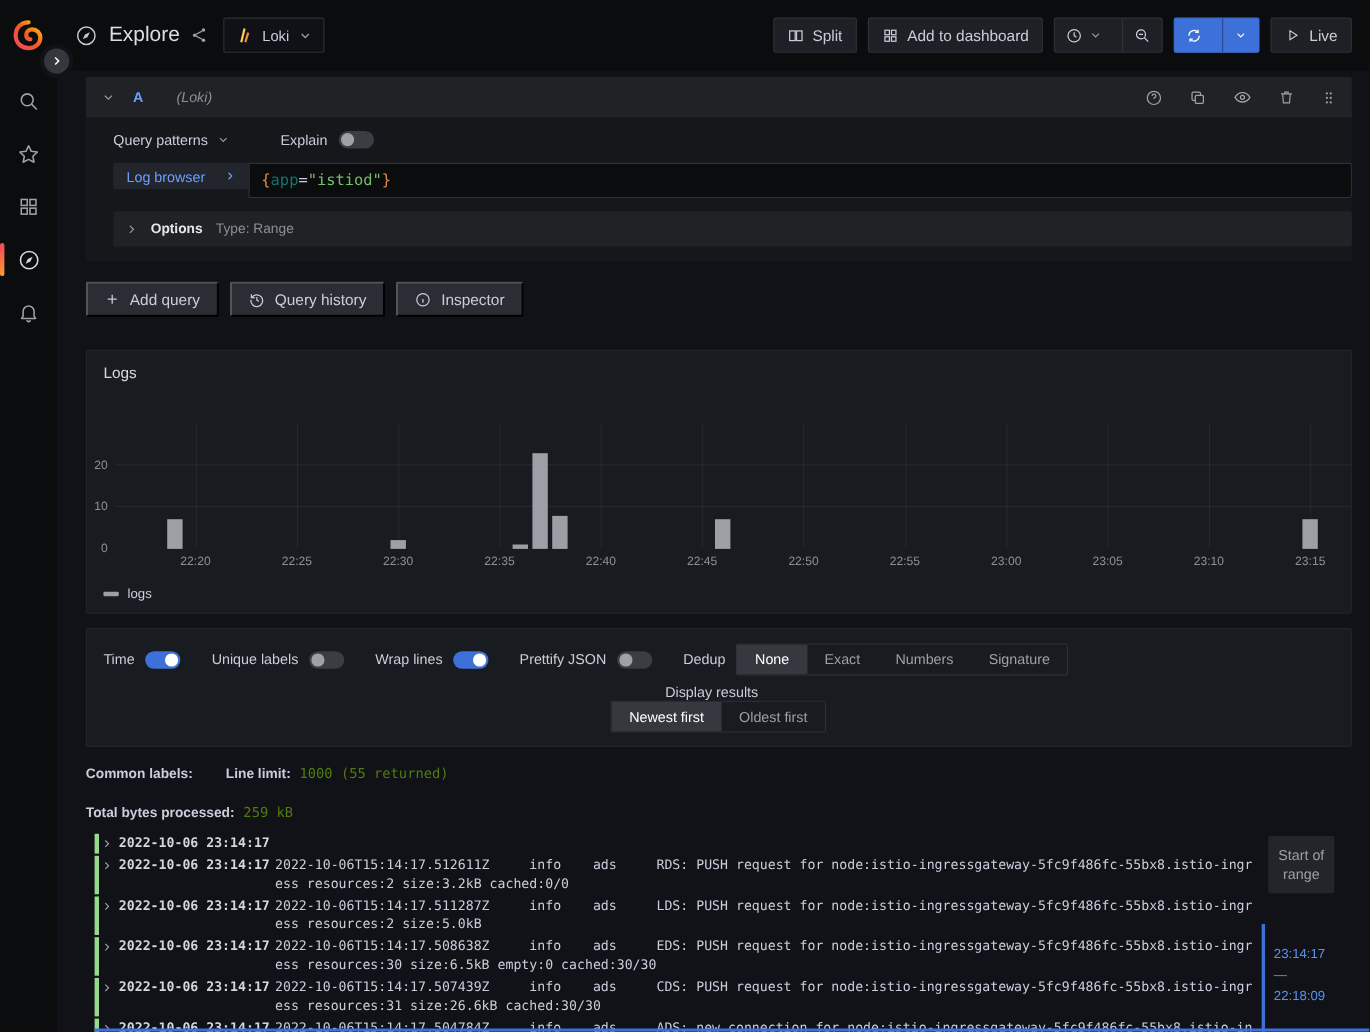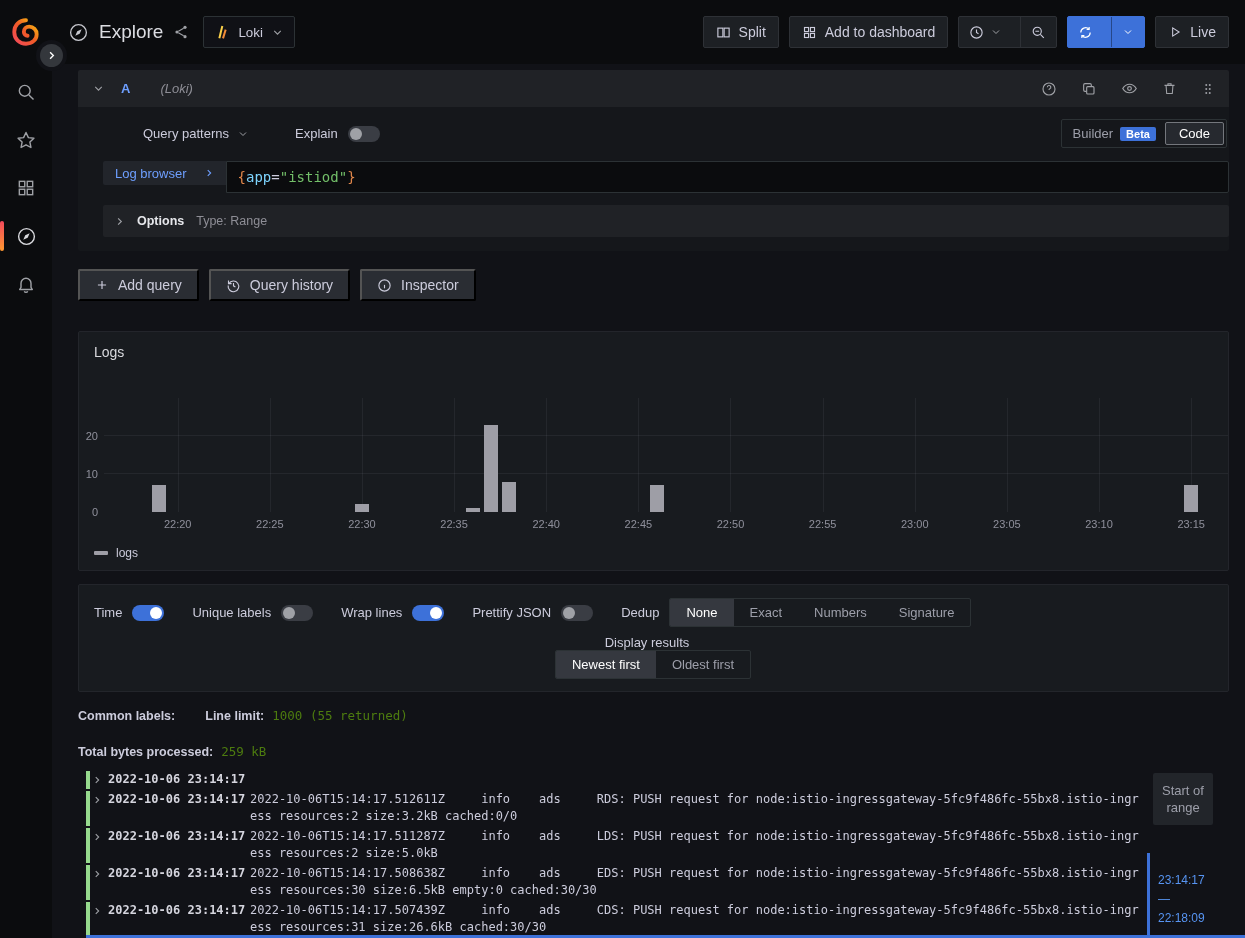--- a/index.html
+++ b/index.html
@@ -46,33 +46,33 @@
   
   .q-header { height:37px; background:#202226; border-radius:2px 2px 0 0; display:flex; align-items:center;
     padding:0 14px; gap:16px; }
   .q-caret { color:#9fa1a6; }
   .q-ref { color:#6e9fff; font-weight:700; font-size:13px; }
   .q-hint { color:#8e8e96; font-style:italic; font-size:13px; margin-left:14px; }
   .q-hicons { margin-left:auto; display:flex; align-items:center; gap:24px; color:#9fa1a6; }
   .q-hicons > span { cursor:pointer; }
   .q-body { background:#15171b; padding:12px 0 14px 25px; border-radius:0 0 2px 2px; }
   .q-row1 { display:flex; align-items:center; margin-bottom:13px; padding-right:2px; }
-  .qp-btn { display:flex; align-items:center; gap:8px; color:#ccccdc; font-size:13px; font-weight:500; cursor:pointer;margin-left:40px; }
+  .qp-btn { display:flex; align-items:center; gap:8px; color:#ccccdc; font-size:13px; font-weight:500; cursor:pointer; }
   .explain-wrap { display:flex; align-items:center; gap:10px; margin-left:46px; font-size:13px; font-weight:500; }
   .mode-group { margin-left:auto; display:flex; align-items:center; border:1px solid #2c3235; border-radius:2px; padding:2px; }
   .mode-builder { display:flex; align-items:center; gap:7px; padding:2px 9px; color:#9d9faa; font-size:13px; cursor:pointer; }
   .beta-badge { background:#3d71d9; color:#fff; font-size:11px; font-weight:700; padding:1px 6px; border-radius:2px; }
   .mode-code { padding:3px 13px; border:1px solid #74777d; border-radius:2px; background:#26292f; color:#fff;
     font-weight:500; font-size:13px; cursor:pointer; }
   .q-row2 { display:flex; margin-bottom:12px; }
   .log-browser { background:#22252b; border-radius:2px 0 0 2px; height:24px; padding:0 12px;
     display:flex; align-items:center; gap:17px; color:#6e9fff; font-size:13px; font-weight:500; cursor:pointer; flex:none; }
   .query-input { flex:1; height:32px; background:#0b0c0e; border:1px solid #2c3235; border-radius:0 2px 2px 0;
     display:flex; align-items:center; padding:0 11px; font-family:"DejaVu Sans Mono", monospace; font-size:14px; cursor:text; }
-  .tok-brace { color:#e0864a; } .tok-label { color:#7dd3fc; } .tok-operator { color:#ccccdc; } .tok-string { color:#73bf69; }
+  .tok-brace { color:#e0864a; } .tok-label { color:#0f766e; } .tok-operator { color:#ccccdc; } .tok-string { color:#73bf69; }
   .options-row { height:32px; background:#202226; border-radius:2px; display:flex; align-items:center; gap:12px;
     padding:0 11px; font-size:12.5px; margin-right:0; cursor:pointer; }
   .options-label { color:#e6e7eb; font-weight:700; }
   .options-summary { color:#8e8e96; }
 
   .action-row { margin-top:18px; display:flex; gap:10px; }
   .sec-btn { height:32px; background:#2a2d33; border-radius:2px; padding:0 15px; display:flex; align-items:center;
     gap:9px; font-size:14px; font-weight:500; color:#ccccdc; cursor:pointer; }
   .sec-btn svg { color:#ccccdc; }
 
@@ -364,27 +364,20 @@
                 <path d="M6 9l6 6 6-6"></path>
               </svg>
           </span>
         </span>
         <span class="explain-wrap">
           <span>Explain</span>
           <span class="switch">
               <span class="knob"></span>
             </span>
         </span>
-        <span class="mode-group">
-          <span class="mode-builder">
-            <span>Builder</span>
-            <span class="beta-badge">Beta</span>
-          </span>
-          <span class="mode-code">Code</span>
-        </span>
       </div>
 
       <div class="q-row2">
         <span class="log-browser">
           <span>Log browser</span>
           <svg width="10" height="10" viewBox="0 0 24 24" fill="none" stroke="currentColor" stroke-width="2.6">
               <path d="M9 5l7 7-7 7"></path>
             </svg>
         </span>
         <span class="query-input">

